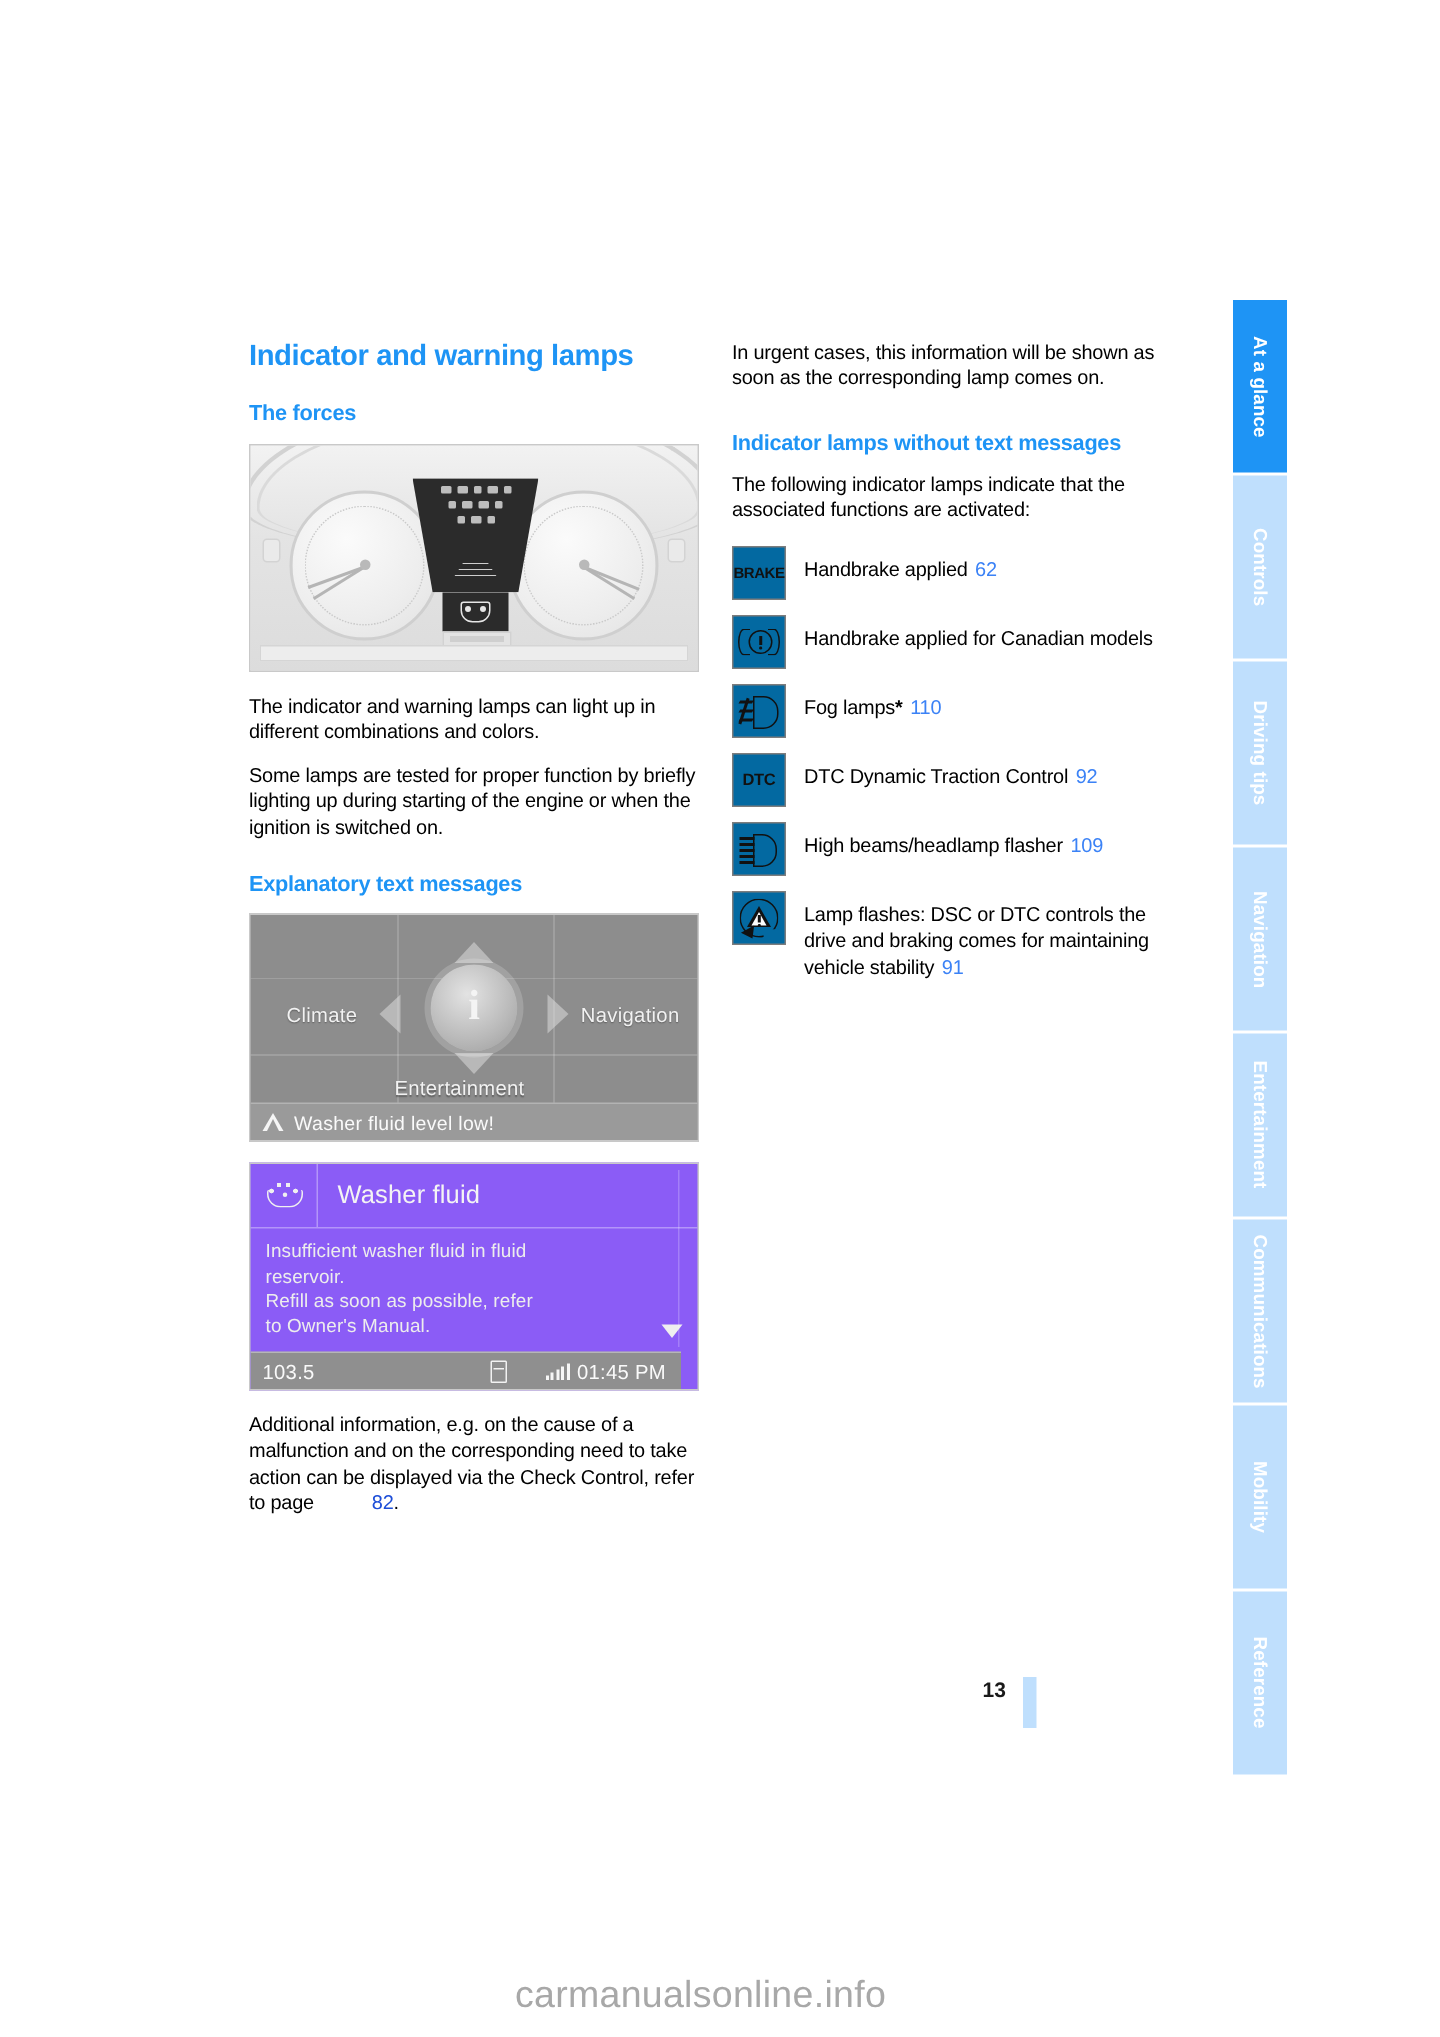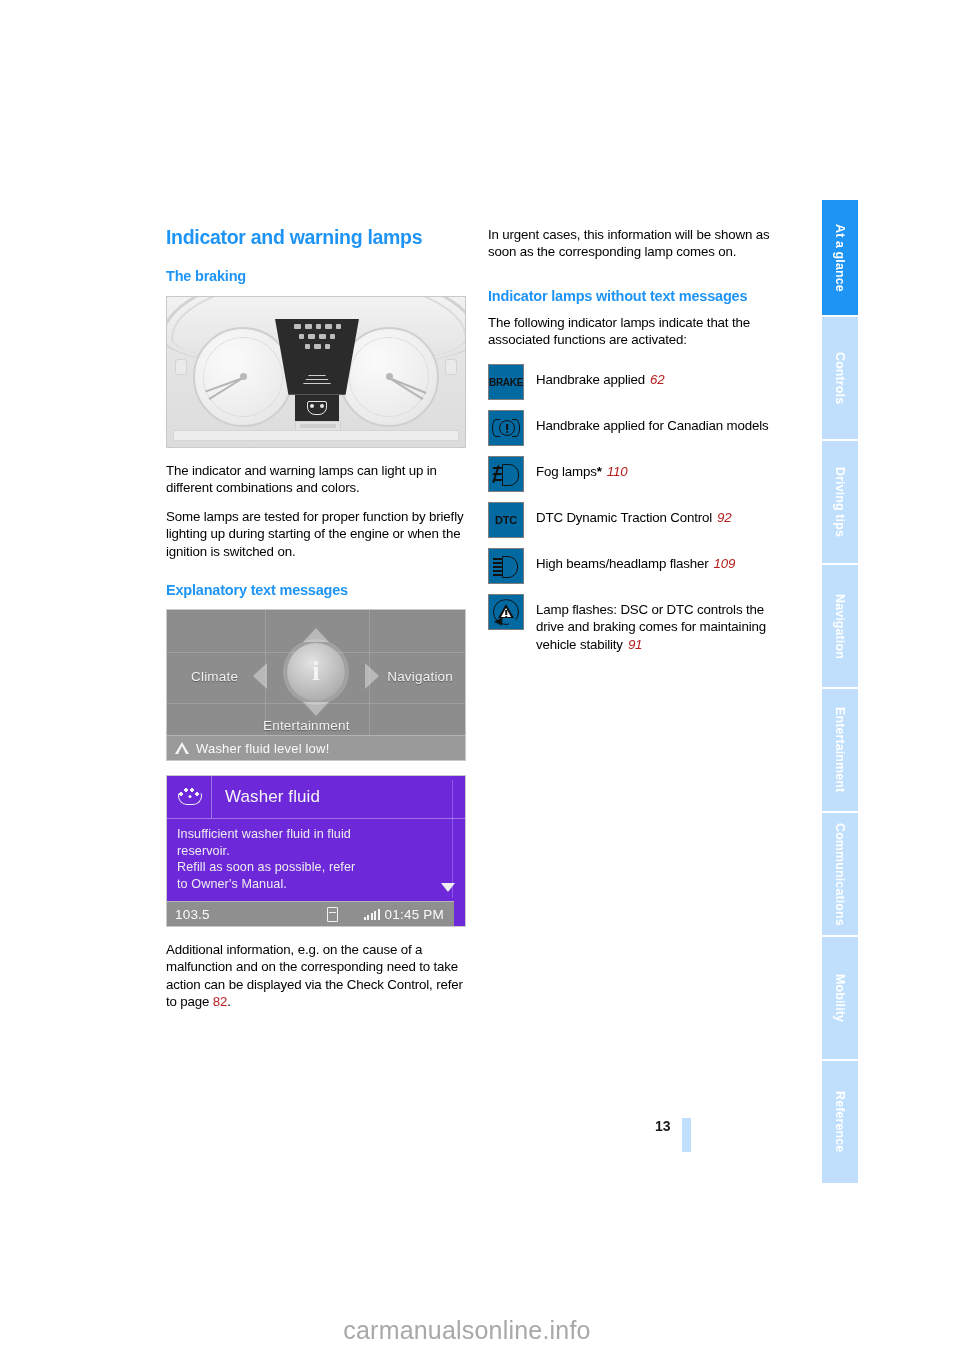--- a/index.html
+++ b/index.html
@@ -51,21 +51,21 @@
   h2.subhead.tight { margin-bottom: 8px; }
 
   p.body {
     color: #000000;
     font-size: 13.3px;
     line-height: 17.2px;
     margin: 0 0 12px 0;
     letter-spacing: -0.15px;
   }
   p.body:last-child { margin-bottom: 0; }
-  .ref { color: #b91c1c; }
+  .ref { color: #1d4ed8; margin-left: 35px; }
 
   .spacer-16 { height: 16px; }
   .spacer-10 { height: 10px; }
 
   
   .figure {
     position: relative;
     width: 300px;
     margin: 0 0 14px 0;
     border: 1px solid #c9c9c9;
@@ -288,21 +288,21 @@
     left:-4.5px;top:3.5px;
     width:0;height:0;
     border-left:4.5px solid transparent;
     border-right:4.5px solid transparent;
     border-bottom:8px solid #9a9a9a;
   }
 
   
   .ccmsg {
     height: 152px;
-    background:#6d28d9;
+    background:#8b5cf6;
     overflow:hidden;
   }
   .ccmsg .titlebar {
     position:absolute;left:0;right:0;top:0;height:42px;
     display:flex;align-items:center;
     border-bottom:1px solid rgba(255,255,255,.35);
   }
   .ccmsg .ticon {
     width:44px;height:42px;
     display:flex;align-items:center;justify-content:center;
@@ -386,21 +386,21 @@
     display:flex;align-items:center;justify-content:center;
     margin-right: 12px;
   }
   .lamp-text {
     font-size: 13.3px;
     line-height: 17.2px;
     color:#000;
     padding-top: 7px;
     letter-spacing:-0.15px;
   }
-  .lamp-text .pg { color:#b91c1c; margin-left:5px;font-style:italic; }
+  .lamp-text .pg { color:#3b82f6; margin-left:5px; }
   .lamp-text .ast { font-weight:bold; }
 
   
   .g-brake { font-size:10px; font-weight:bold; letter-spacing:-0.3px; color:#111; font-family:"Liberation Sans",sans-serif;}
   .g-handbrake{
     position:relative;width:28px;height:22px;
   }
   .g-handbrake .circ{
     position:absolute;left:7px;top:3px;width:14px;height:14px;
     border:1.7px solid #111;border-radius:50%;
@@ -539,21 +539,21 @@
 </style>
 </head>
 <body>
 
 <div class="page">
 
   <div class="col col-left">
 
     <h1 class="title">Indicator and warning lamps</h1>
 
-    <h2 class="subhead">The braking</h2>
+    <h2 class="subhead">The forces</h2>
 
     <div class="figure cluster">
       <div class="hood"></div>
       <div class="hood2"></div>
 
       <div class="sidetab l"></div>
       <div class="sidetab r"></div>
 
       <div class="dial left">
         <div class="tickring"></div>

